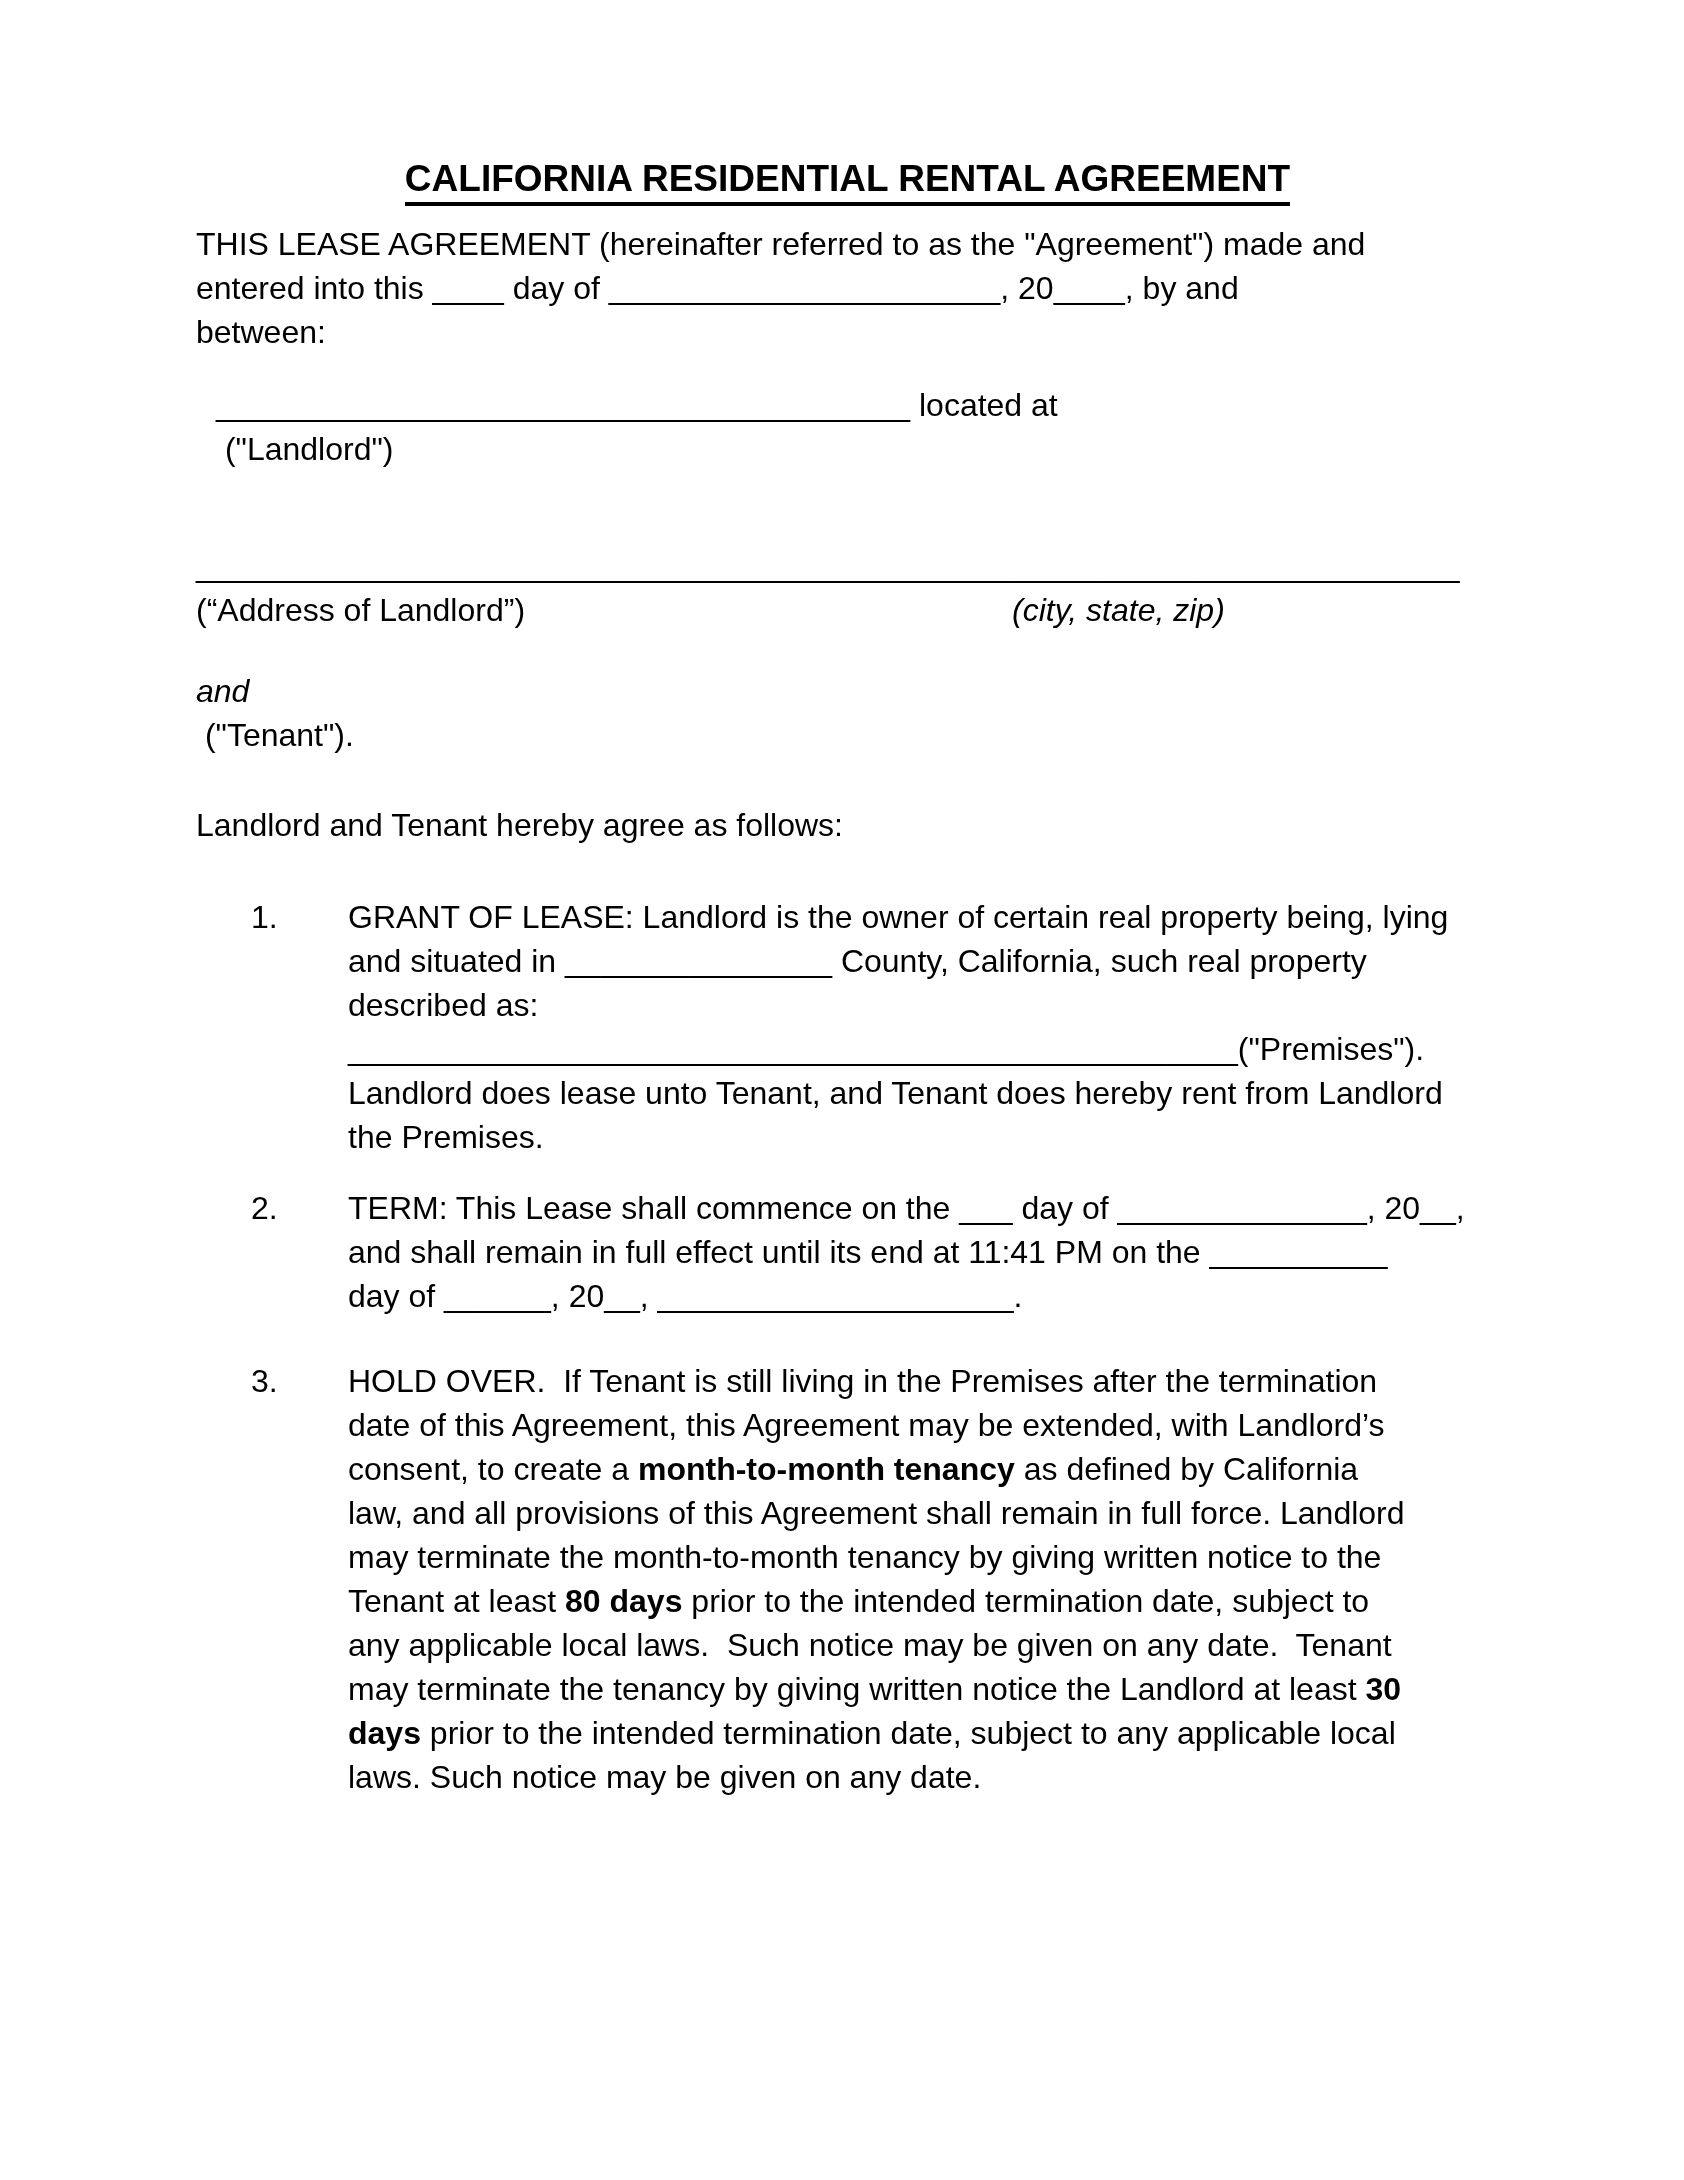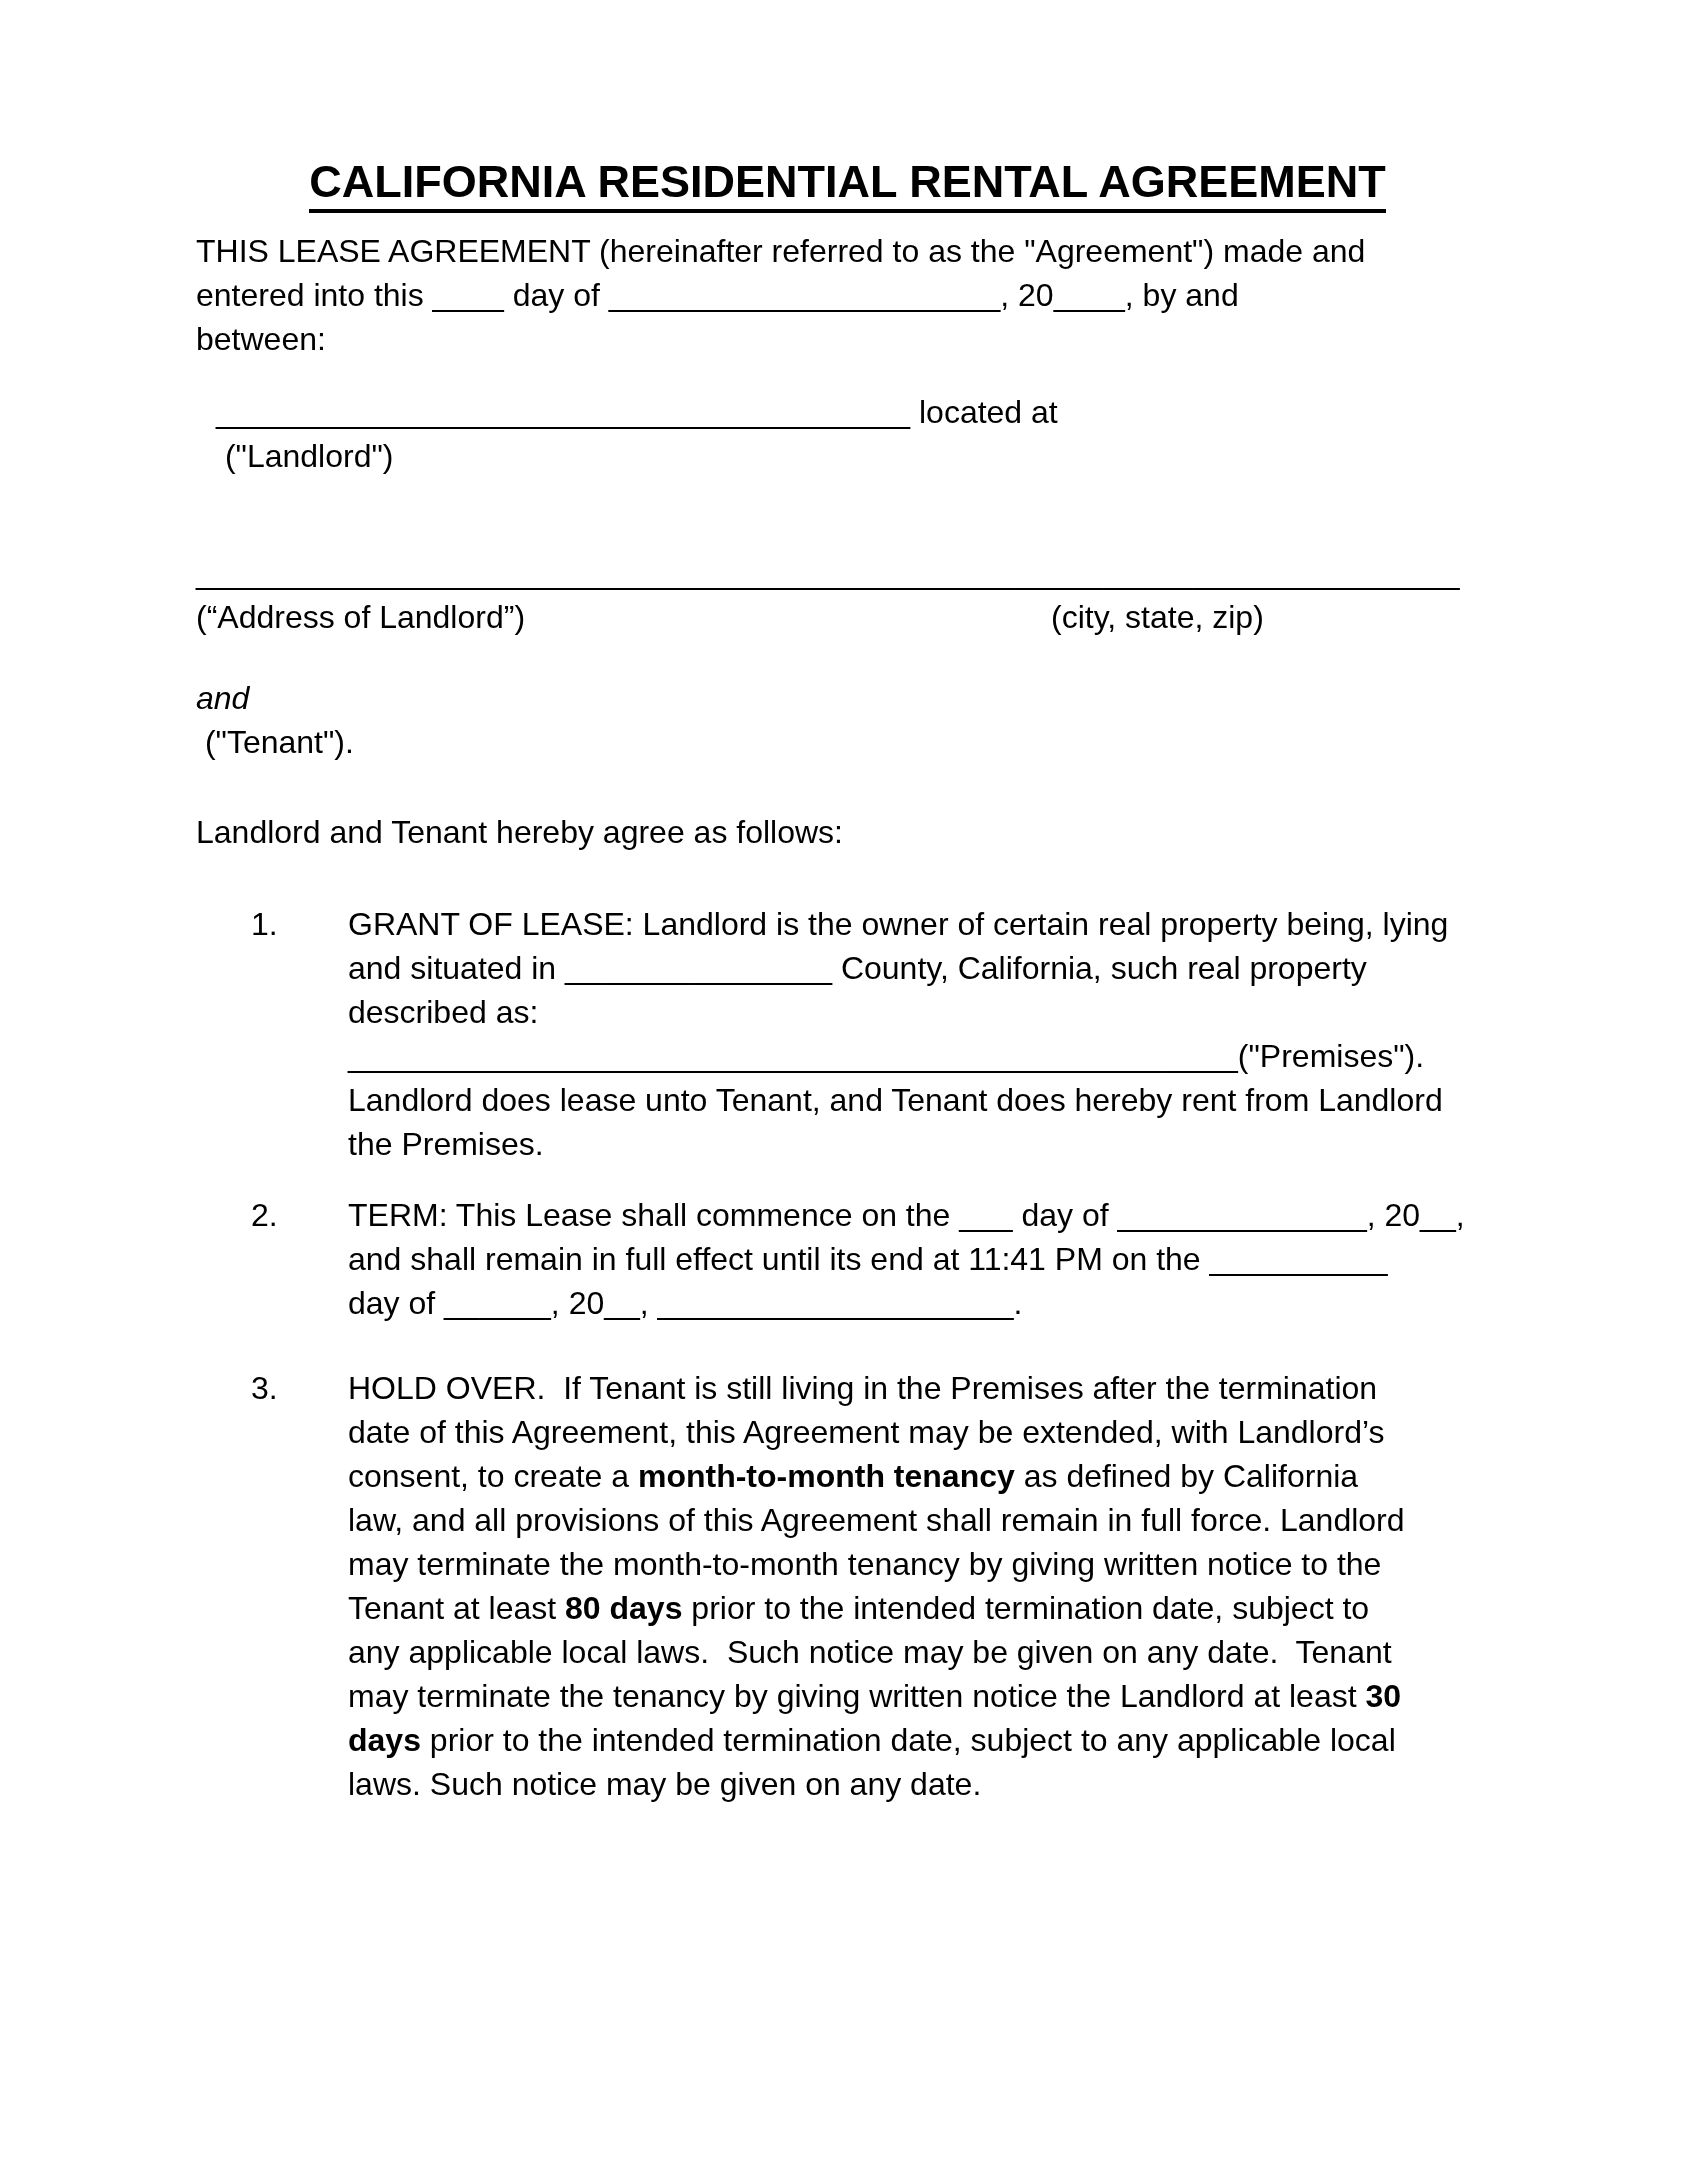--- a/index.html
+++ b/index.html
@@ -13,30 +13,30 @@
     font-size:32px;
     line-height:44px;
     padding:158px 186px 0 196px;
     overflow:hidden;
   }
   .pre { white-space:pre; }
   .title-wrap { text-align:center; }
   .doc-title {
     display:inline-block;
     font-weight:bold;
-    font-size:45px;
+    font-size:37px;
     line-height:1.05;
     border-bottom:4.3px solid #000;
     padding-bottom:3.4px;
   }
   .intro        { margin-top:16px; }
   .landlord-blk { margin-top:29px;margin-left:20px; }
   .address-blk  { margin-top:73px; }
   .addr-row     { position:relative; }
-  .city-label   { position:absolute; left:855px; top:0; }
+  .city-label   { position:absolute; left:816px; top:0;font-style:italic; }
   .and-line     { margin-top:37px;font-style:italic; }
   .tenant-blk   { margin-top:0; }
   .agree-line   { margin-top:46px; }
   .item         { display:flex; }
   .item-1       { margin-top:48px; }
   .item-2       { margin-top:27px; }
   .item-3       { margin-top:41px; }
   .num  { flex:none; width:152px; padding-left:55px; box-sizing:border-box; }
   .item-body { white-space:pre; }
   .b { font-weight:bold; }

